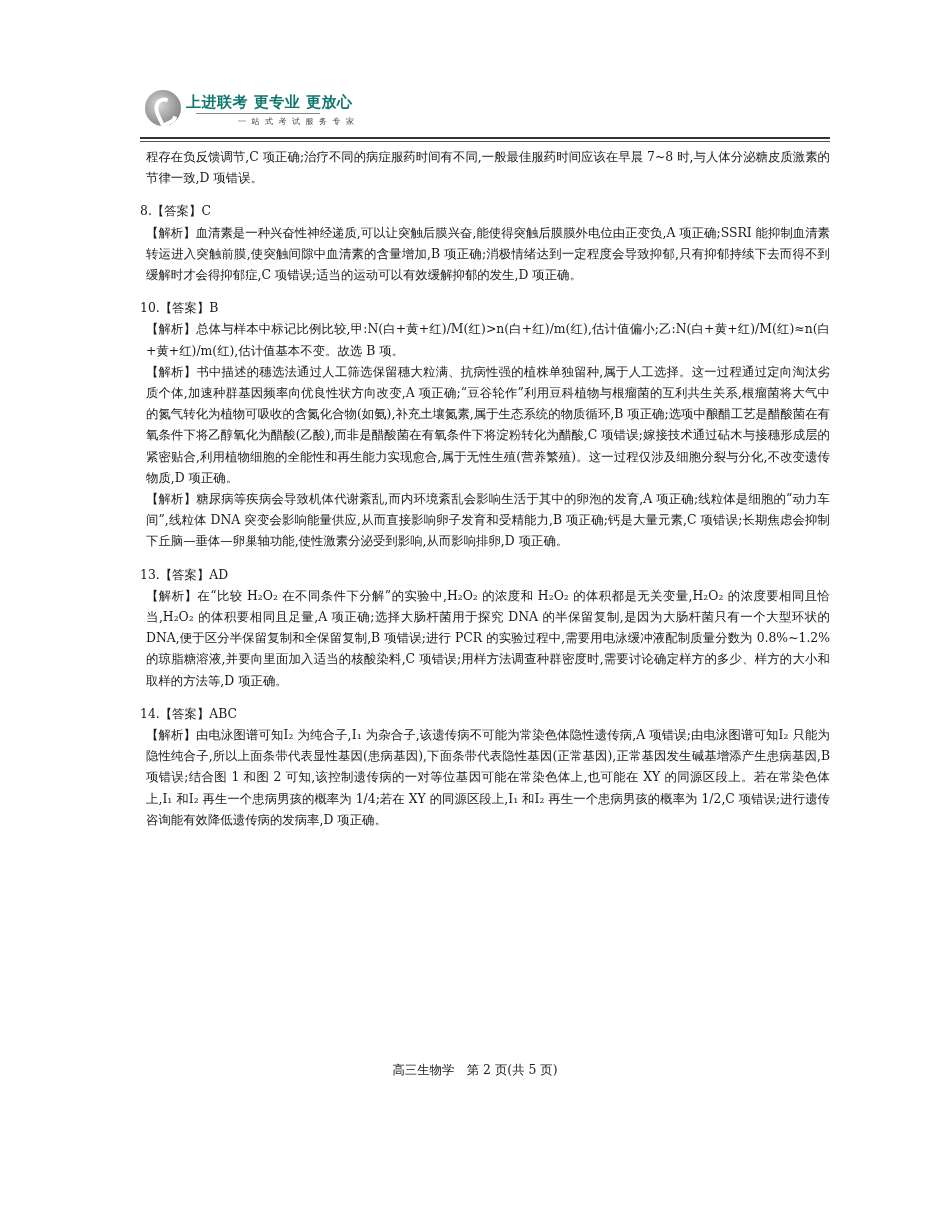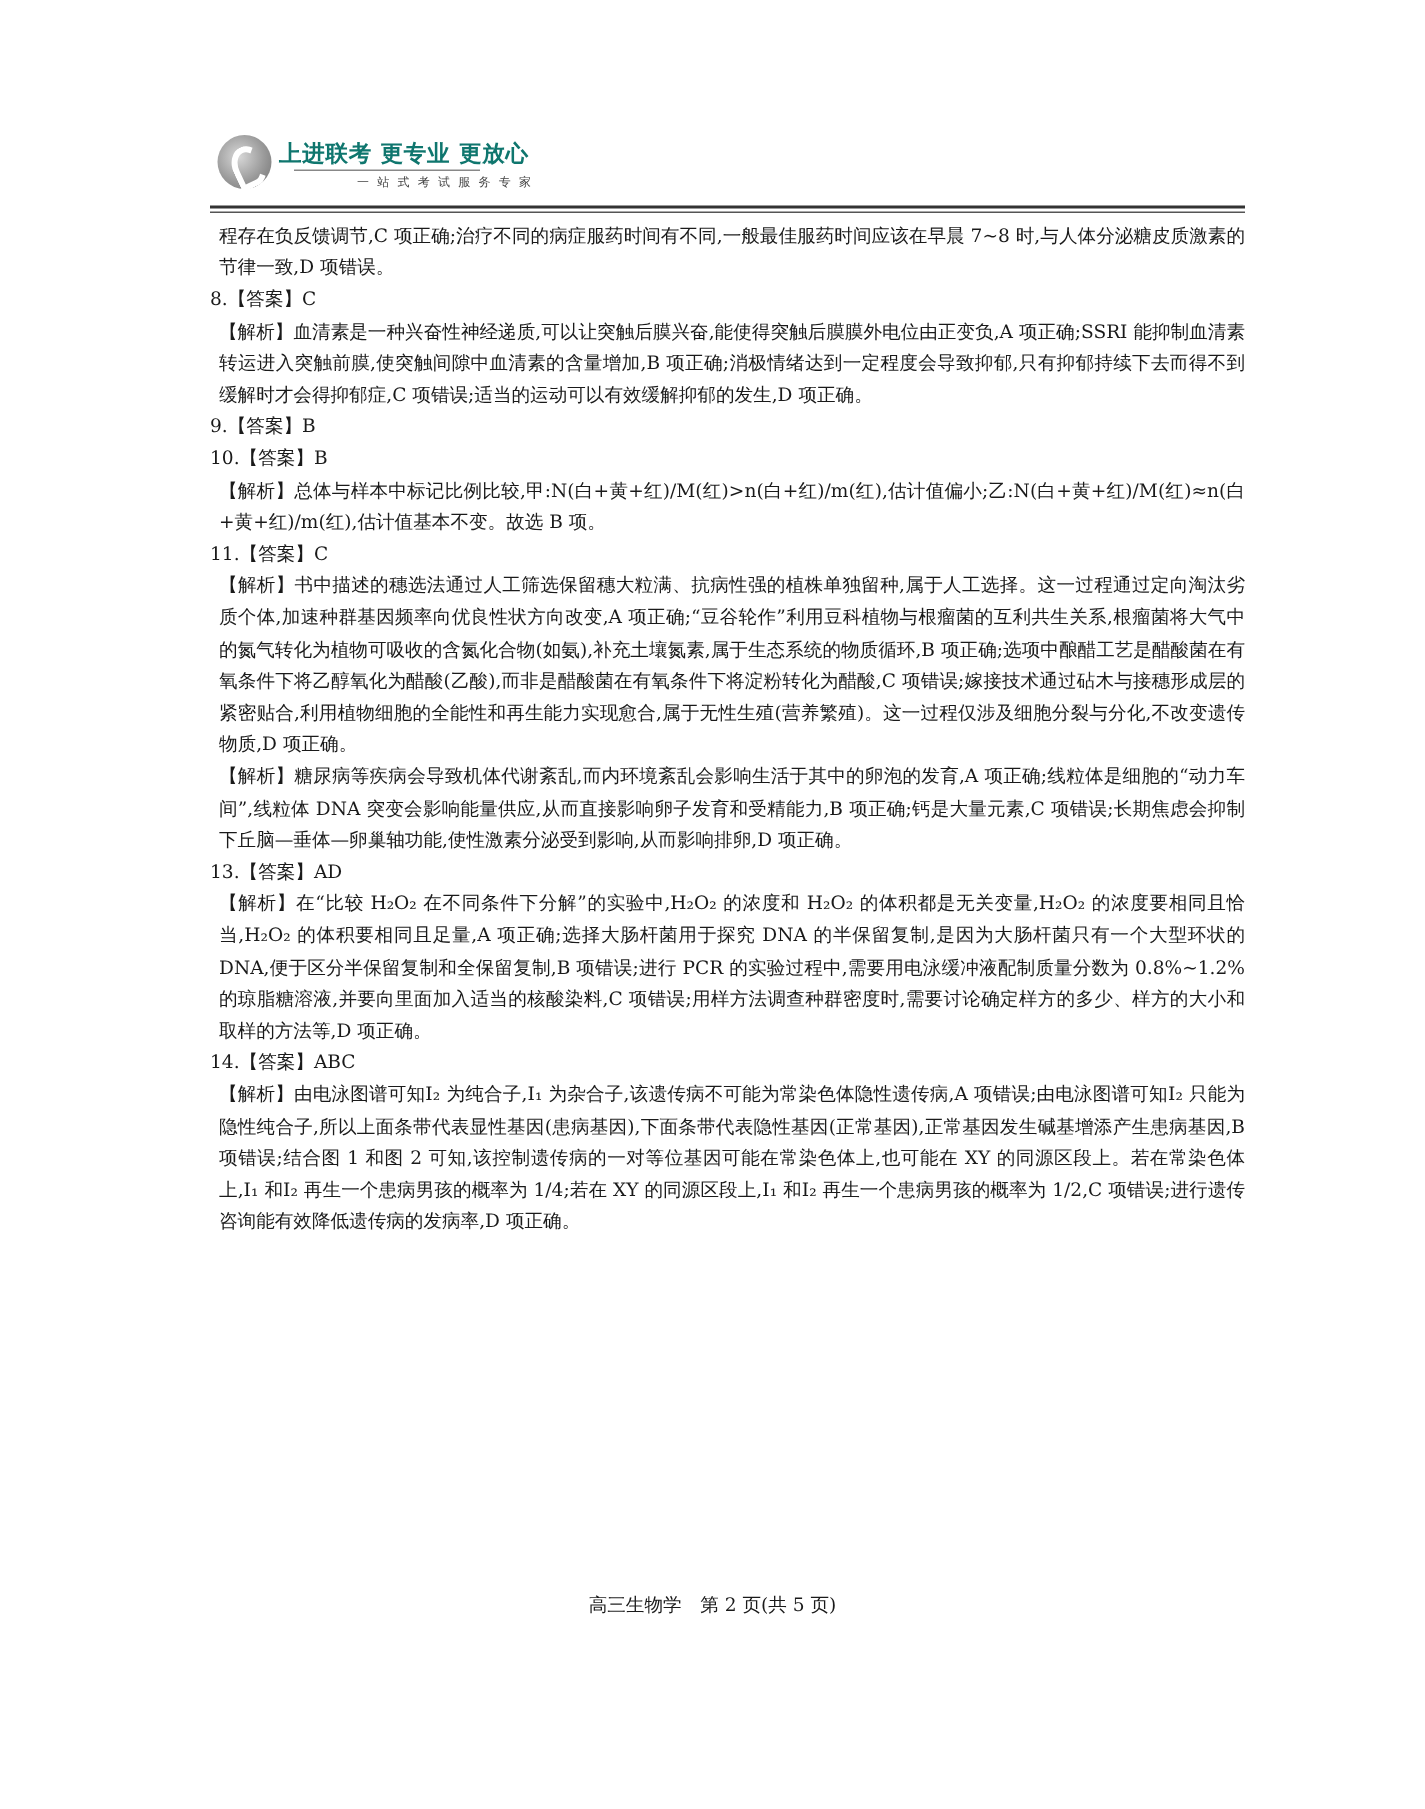--- a/index.html
+++ b/index.html
@@ -39,21 +39,21 @@
   }
   .rule-top2 {
     position: absolute; left: 140px; top: 140.5px; width: 690px; height: 1px; background: #555;
   }
   .content {
     position: absolute; left: 140px; top: 146px; width: 690px;
     font-size: 12.4px; line-height: 21.2px;
   }
   .para { margin: 0; text-align: justify; }
   .indent { padding-left: 6px; }
-  .qnum { display: block; }
+  .qnum { display: block; margin-top: 12px; }
   .ans { display: block; padding-left: 6px; text-align: justify; }
   .footer {
     position: absolute; left: 0; width: 950px; top: 1062px; text-align: center;
     font-size: 12.4px;
   }
 </style>
 </head>
 <body>
 
 <div class="header">
@@ -69,28 +69,26 @@
   <div class="para indent">
     <span>程存在负反馈调节,C 项正确;治疗不同的病症服药时间有不同,一般最佳服药时间应该在早晨 7~8 时,与人体</span><span>分泌糖皮质激素的节律一致,D 项错误。</span>
   </div>
 
   <div id="questions">
       <div class="para">
         <div class="qnum"><span>8.</span><span>【答案】</span><span>C</span></div>
         <div class="ans"><span>【解析】</span><span>血清素是一种兴奋性神经递质,可以让突触后膜兴奋,能使得突触后膜膜外电位由正变负,A 项正确;SSRI 能抑制血清素转运进入突触前膜,使突触间隙中血清素的含量增加,B 项正确;消极情绪达到一定程度会导致抑郁,只有抑郁持续下去而得不到缓解时才会得抑郁症,C 项错误;适当的运动可以有效缓解抑郁的发生,D 项正确。</span></div>
       </div>
       <div class="para">
-        <div class="qnum"><span>9.</span><span>【答案】</span><span>B</span></div>
       </div>
       <div class="para">
         <div class="qnum"><span>10.</span><span>【答案】</span><span>B</span></div>
         <div class="ans"><span>【解析】</span><span>总体与样本中标记比例比较,甲:N(白+黄+红)/M(红)&gt;n(白+红)/m(红),估计值偏小;乙:N(白+黄+红)/M(红)≈n(白+黄+红)/m(红),估计值基本不变。故选 B 项。</span></div>
       </div>
       <div class="para">
-        <div class="qnum"><span>11.</span><span>【答案】</span><span>C</span></div>
         <div class="ans"><span>【解析】</span><span>书中描述的穗选法通过人工筛选保留穗大粒满、抗病性强的植株单独留种,属于人工选择。这一过程通过定向淘汰劣质个体,加速种群基因频率向优良性状方向改变,A 项正确;“豆谷轮作”利用豆科植物与根瘤菌的互利共生关系,根瘤菌将大气中的氮气转化为植物可吸收的含氮化合物(如氨),补充土壤氮素,属于生态系统的物质循环,B 项正确;选项中酿醋工艺是醋酸菌在有氧条件下将乙醇氧化为醋酸(乙酸),而非是醋酸菌在有氧条件下将淀粉转化为醋酸,C 项错误;嫁接技术通过砧木与接穗形成层的紧密贴合,利用植物细胞的全能性和再生能力实现愈合,属于无性生殖(营养繁殖)。这一过程仅涉及细胞分裂与分化,不改变遗传物质,D 项正确。</span></div>
       </div>
       <div class="para">
         <div class="ans"><span>【解析】</span><span>糖尿病等疾病会导致机体代谢紊乱,而内环境紊乱会影响生活于其中的卵泡的发育,A 项正确;线粒体是细胞的“动力车间”,线粒体 DNA 突变会影响能量供应,从而直接影响卵子发育和受精能力,B 项正确;钙是大量元素,C 项错误;长期焦虑会抑制下丘脑—垂体—卵巢轴功能,使性激素分泌受到影响,从而影响排卵,D 项正确。</span></div>
       </div>
       <div class="para">
         <div class="qnum"><span>13.</span><span>【答案】</span><span>AD</span></div>
         <div class="ans"><span>【解析】</span><span>在“比较 H₂O₂ 在不同条件下分解”的实验中,H₂O₂ 的浓度和 H₂O₂ 的体积都是无关变量,H₂O₂ 的浓度要相同且恰当,H₂O₂ 的体积要相同且足量,A 项正确;选择大肠杆菌用于探究 DNA 的半保留复制,是因为大肠杆菌只有一个大型环状的 DNA,便于区分半保留复制和全保留复制,B 项错误;进行 PCR 的实验过程中,需要用电泳缓冲液配制质量分数为 0.8%~1.2%的琼脂糖溶液,并要向里面加入适当的核酸染料,C 项错误;用样方法调查种群密度时,需要讨论确定样方的多少、样方的大小和取样的方法等,D 项正确。</span></div>
       </div>
       <div class="para">

